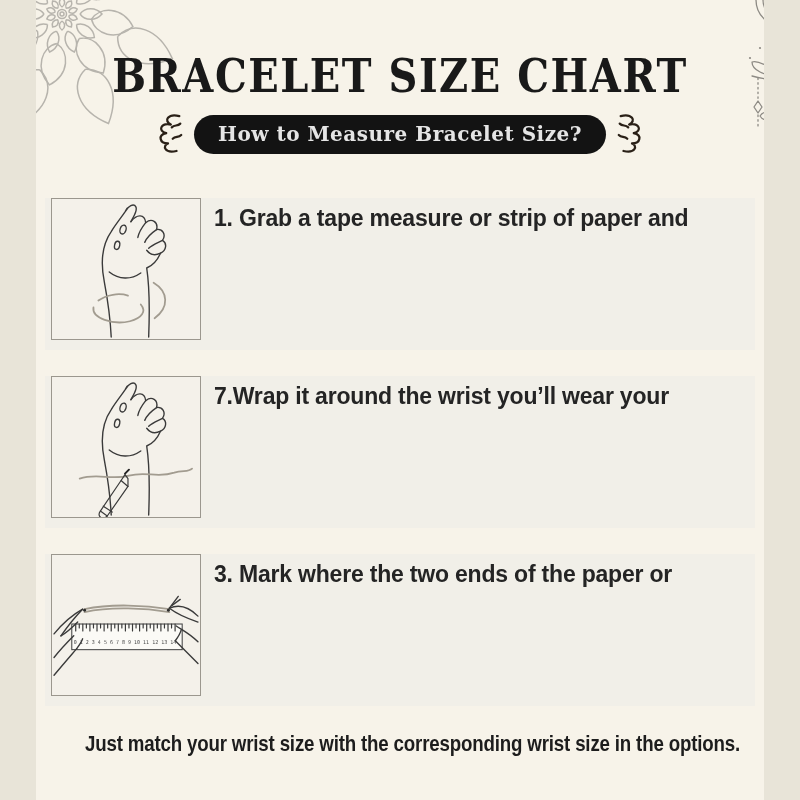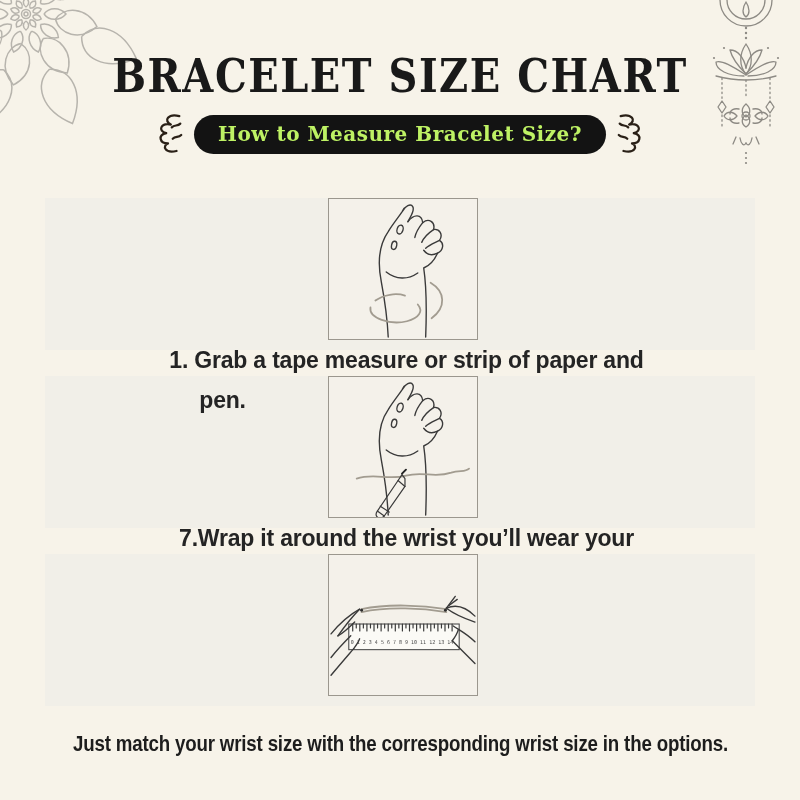--- a/index.html
+++ b/index.html
@@ -1,49 +1,49 @@
 <!DOCTYPE html>
 <html><head>
 <meta charset="utf-8">
 <style>
   html,body { margin:0; padding:0; background:#e8e4d8; }
   .page {
-    position:relative; width:800px; height:800px; margin:0 auto;
+    position:relative; width:728px; height:800px; margin:0 auto;
     background:#f7f3e9; overflow:hidden;
     font-family:"Liberation Sans","DejaVu Sans",sans-serif;
     color:#222;
   }
   
   .deco-mandala { position:absolute; top:0; left:0; pointer-events:none; }
   .deco-pendant { position:absolute; top:0; left:686px; pointer-events:none; }
 
   
   .header { position:relative; text-align:center; padding-top:52px; }
   .title {
     display:inline-block;
     font-family:"DejaVu Serif","Liberation Serif",serif;
     font-weight:700; font-size:40px; letter-spacing:1.5px; color:#191919;
     transform:scaleY(1.15); transform-origin:center;
     margin:0; white-space:nowrap;
   }
   .subtitle-row { margin-top:13px; display:flex; justify-content:center; align-items:center; gap:9px; }
   .badge {
-    background:#131313; color:#bef264;
+    background:#131313; color:#e5e5e5;
     font-family:"DejaVu Serif","Liberation Serif",serif; font-weight:700;
     font-size:20px; line-height:1; padding:9px 24px 10px; border-radius:20px;
     letter-spacing:0.5px; white-space:nowrap;
   }
   .flourish { flex:none; }
   .flourish.right { transform:scaleX(-1); }
 
   
   .steps { margin-top:42px; }
   .step-row {
     width:710px; height:152px; margin:0 auto 26px auto;
-    background:#f1efe8; display:flex; align-items:center;flex-direction:column;
+    background:#f1efe8; display:flex; align-items:flex-start;
   }
   .illus-box {
     flex:none; width:150px; height:142px; margin-left:6px;
     background:#f4f1ea; border:1px solid #9b978e; box-sizing:border-box;
     overflow:hidden;
   }
   .step-text {
     margin-left:13px; font-size:23px; font-weight:700;
     color:#242424; line-height:40px; letter-spacing:-0.2px; white-space:nowrap;
   }
@@ -204,21 +204,20 @@
           </g>
           <g class="tape">
             <path d="M42,110 C40,121 62,128 79,124 C91,121 96,114 90,107"></path>
             <path d="M47,103 C55,97 68,95 77,98"></path>
             <path d="M103,85 C118,94 119,110 104,121"></path>
           </g>
         </svg>
       </div>
       <div class="step-text">
         <div class="step-line">1. Grab a tape measure or strip of paper and</div>
-        <div class="step-line cont">pen.</div>
       </div>
     </div>
 
     <div class="step-row">
       <div class="illus-box">
         <svg width="148" height="140" viewBox="0 0 150 142">
           <use href="#hand-shape"></use>
           <path class="tape" d="M28,103 C46,97 60,105 78,100 C96,95 106,103 124,97 C132,94 138,97 142,93"></path>
           <g class="ln2">
             <path d="M49,136 L70,105 L77,111 L56,141 Z"></path>
@@ -258,20 +257,21 @@
             <path d="M119,54 C127,60 136,64 148,68"></path>
             <path d="M119,54 L128,42"></path>
             <path d="M122,51 L130,45"></path>
             <path d="M148,88 C140,80 132,76 126,72"></path>
             <path d="M148,110 C138,100 131,93 125,87"></path>
             <path d="M125,87 C128,83 130,80 131,76"></path>
           </g>
         </svg>
       </div>
       <div class="step-text">
+        <div class="step-line">3. Mark where the two ends of the paper or</div>
       </div>
     </div>
 
   </div>
 
   <div class="footer">
     <span class="footer-note">Just match your wrist size with the corresponding wrist size in the options.</span>
   </div>
 
 </div>

